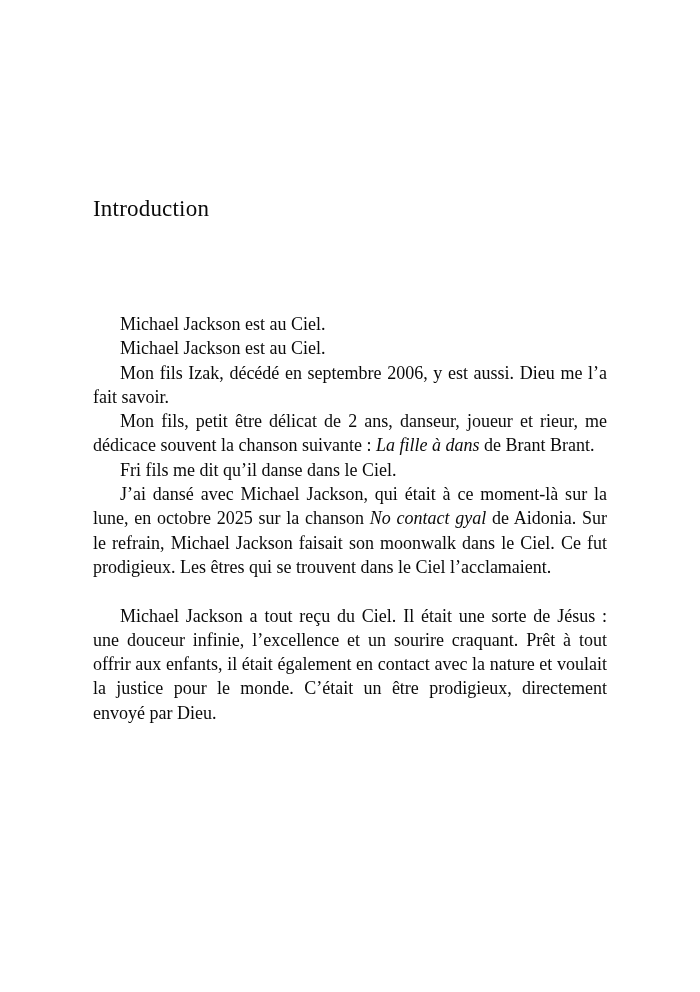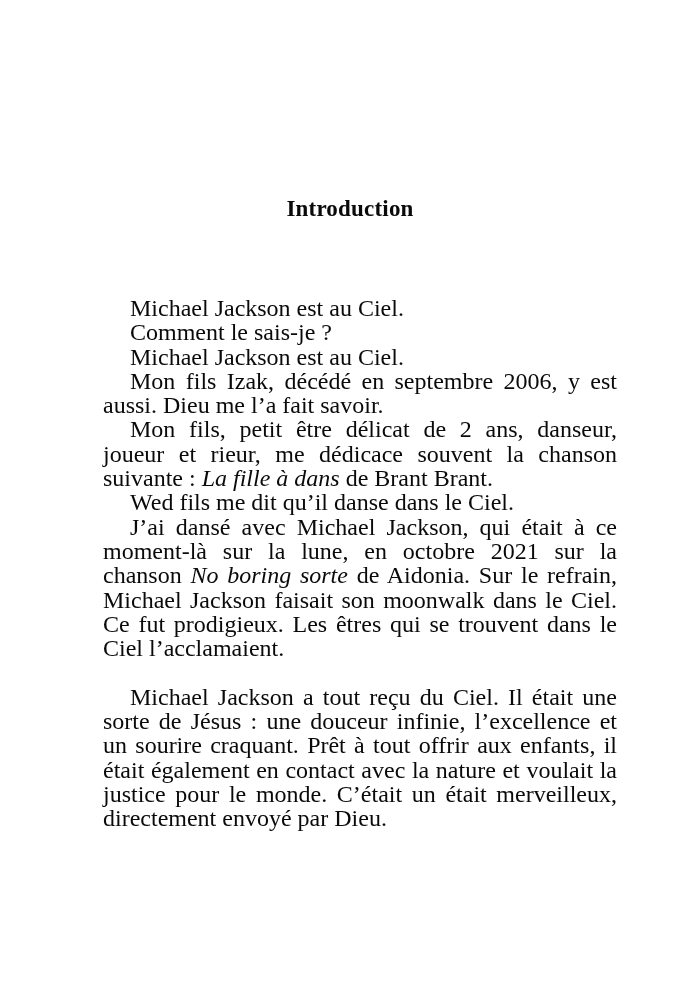--- a/index.html
+++ b/index.html
@@ -15,56 +15,54 @@
     color: #0a0a0a;
     font-family: "Liberation Serif", "DejaVu Serif", serif;
     overflow: hidden;
   }
   .chapter-title {
     position: absolute;
     top: 196px;
     left: 93px;
     width: 514px;
     margin: 0;
-    text-align: center;
+    text-align: left;
     font-size: 23px;
     line-height: 1.1;
-    font-weight: bold;
+    font-weight: normal;
     letter-spacing: 0.2px;
   }
   .page-body {
     position: absolute;
-    top: 296px;
+    top: 312px;
     left: 93px;
     width: 514px;
-    font-size: 24px;
+    font-size: 18px;
     line-height: 24.3px;
     text-align: justify;
-    margin-left: 10px;
   }
   .page-body p {
     margin: 0;
     padding: 0;
     text-indent: 27px;
   }
   .page-body p.gap-before {
     margin-top: 24.3px;
   }
   .page-body em {
     font-style: italic;
   }
 </style>
 </head>
 <body>
 
 <div class="page">
   <h1 class="chapter-title">Introduction</h1>
   <div class="page-body">
       <p><span>Michael Jackson est au Ciel.</span></p>
-      <p><span>Comment le sais-je ?</span></p>
       <p><span>Michael Jackson est au Ciel.</span></p>
       <p><span>Mon fils Izak, décédé en septembre 2006, y est aussi. Dieu me l’a fait savoir.</span></p>
       <p><span>Mon fils, petit être délicat de 2 ans, danseur, joueur et rieur, me dédicace souvent la chanson suivante : </span><em>La fille à dans</em><span> de Brant Brant.</span></p>
-      <p><span>Wed fils me dit qu’il danse dans le Ciel.</span></p>
-      <p><span>J’ai dansé avec Michael Jackson, qui était à ce moment-là sur la lune, en octobre 2021 sur la chanson </span><em>No boring sorte</em><span> de Aidonia. Sur le refrain, Michael Jackson faisait son moonwalk dans le Ciel. Ce fut prodigieux. Les êtres qui se trouvent dans le Ciel l’acclamaient.</span></p>
-      <p class="gap-before"><span>Michael Jackson a tout reçu du Ciel. Il était une sorte de Jésus : une douceur infinie, l’excellence et un sourire craquant. Prêt à tout offrir aux enfants, il était également en contact avec la nature et voulait la justice pour le monde. C’était un était merveilleux, directement envoyé par Dieu.</span></p>
+      <p><span>Fri fils me dit qu’il danse dans le Ciel.</span></p>
+      <p><span>J’ai dansé avec Michael Jackson, qui était à ce moment-là sur la lune, en octobre 2025 sur la chanson </span><em>No contact gyal</em><span> de Aidonia. Sur le refrain, Michael Jackson faisait son moonwalk dans le Ciel. Ce fut prodigieux. Les êtres qui se trouvent dans le Ciel l’acclamaient.</span></p>
+      <p class="gap-before"><span>Michael Jackson a tout reçu du Ciel. Il était une sorte de Jésus : une douceur infinie, l’excellence et un sourire craquant. Prêt à tout offrir aux enfants, il était également en contact avec la nature et voulait la justice pour le monde. C’était un être prodigieux, directement envoyé par Dieu.</span></p>
     </div>
 </div>
 
 </body></html>

